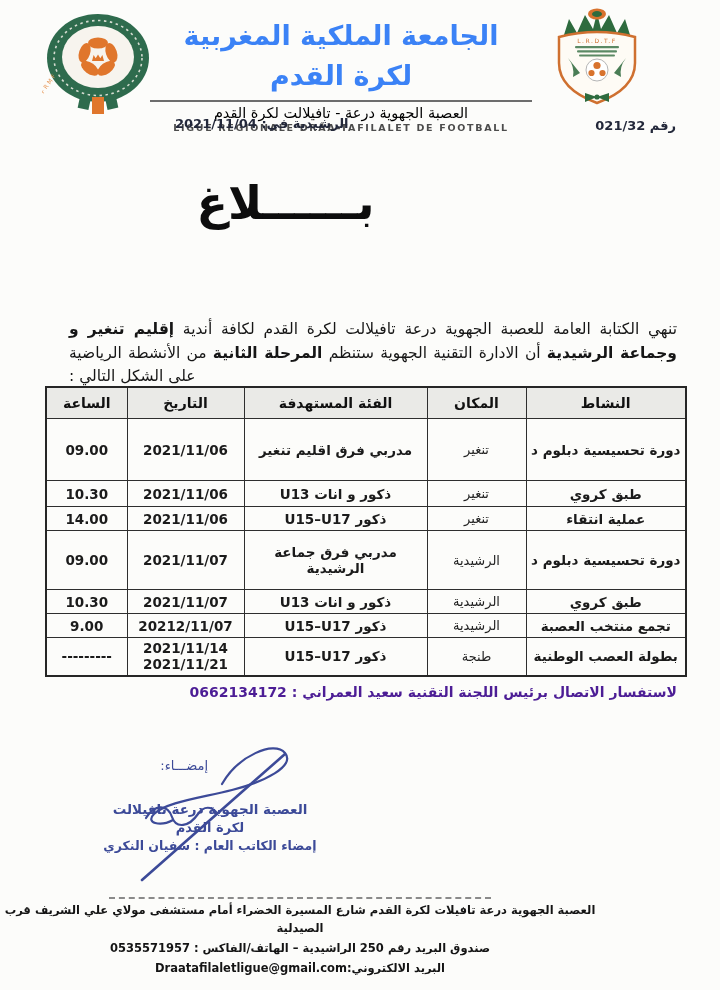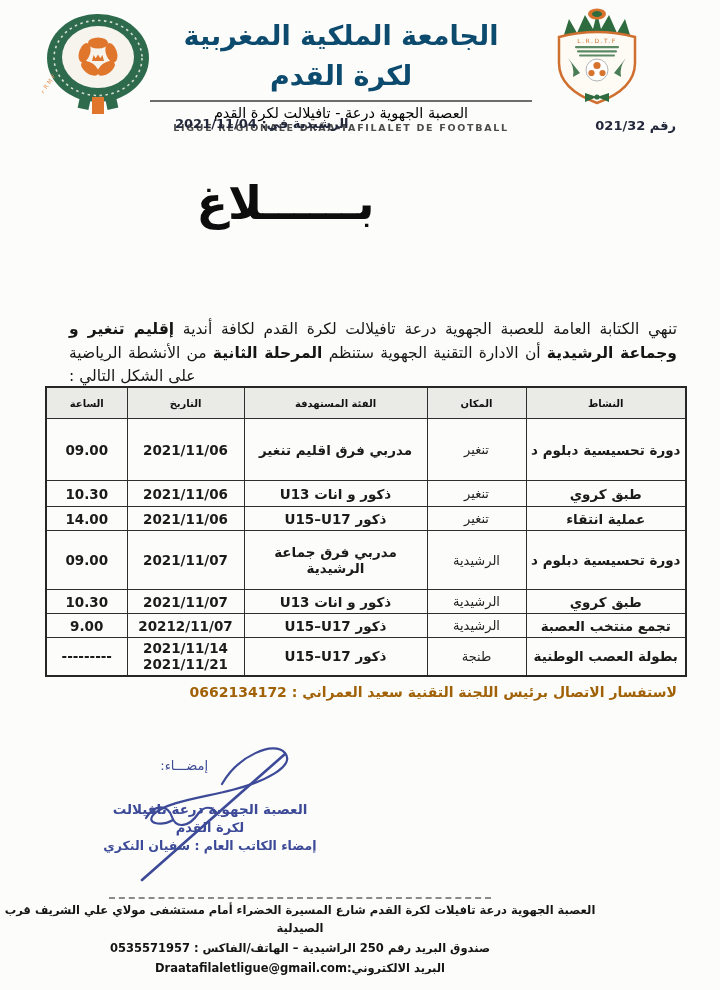--- a/index.html
+++ b/index.html
@@ -5,54 +5,54 @@
   html,body{margin:0;padding:0;background:#e8e8e8;}
   .page{
     position:relative;width:720px;height:990px;margin:0 auto;
     background:#fcfcfa;overflow:hidden;direction:rtl;
     font-family:"DejaVu Sans", sans-serif;color:#1b1b1b;
   }
   
   .logo-left{position:absolute;left:42px;top:12px;}
   .logo-right{position:absolute;left:548px;top:6px;}
   .head-center{position:absolute;left:150px;top:16px;width:382px;text-align:center;}
-  .callig{font-size:27px;font-weight:bold;color:#0c4a6e;line-height:40px;}
+  .callig{font-size:27px;font-weight:bold;color:#3b82f6;line-height:40px;}
   .fr1{font-size:11.5px;font-weight:bold;letter-spacing:2.1px;color:#2b2b2b;direction:ltr;margin-top:2px;}
   .hline{border:0;border-top:2px solid #6d6d6d;margin:4px 0 3px;}
   .lg-ar{font-size:14.5px;color:#000000;}
   .fr2{font-size:9.5px;font-weight:bold;letter-spacing:1.7px;color:#4c4c4c;direction:ltr;margin-top:1px;}
   
   .ref-num{position:absolute;right:44px;top:118px;font-size:13px;font-weight:600;color:#23283a;}
   .ref-date{position:absolute;left:175px;top:116px;font-size:13px;font-weight:600;color:#23283a;}
   
   .doc-title{position:absolute;left:0;top:176px;width:571px;text-align:center;
     font-size:46px;font-weight:bold;color:#0d0d0d;letter-spacing:1px;}
   
   .intro{position:absolute;right:43px;top:282px;width:608px;
     font-size:15.5px;line-height:23.5px;text-align:justify;text-align-last:left;color:#161616;margin-top:36px;}
   .intro b{font-weight:bold;}
   
   table.sched{position:absolute;right:33px;top:386px;width:640px;border-collapse:collapse;
     border:2px solid #262626;table-layout:fixed;}
   table.sched th,table.sched td{border:1px solid #2e2e2e;text-align:center;vertical-align:middle;padding:1px 3px;}
-  table.sched th{background:#eaeae7;font-size:10px;font-weight:bold;height:28px;color:#111;}
+  table.sched th{background:#eaeae7;font-size:14px;font-weight:bold;height:28px;color:#111;}
   td.c-activity{font-weight:bold;font-size:13.5px;}
   td.c-place{font-weight:normal;font-size:13px;color:#222;}
   td.c-category{font-weight:bold;font-size:13.5px;}
   td.c-date{font-weight:bold;font-size:13.5px;direction:ltr;}
   td.c-time{font-weight:bold;font-size:13.5px;direction:ltr;}
   table.sched tbody tr:nth-child(1){height:62px;}
   table.sched tbody tr:nth-child(2){height:26px;}
   table.sched tbody tr:nth-child(3){height:24px;}
   table.sched tbody tr:nth-child(4){height:59px;}
   table.sched tbody tr:nth-child(5){height:24px;}
   table.sched tbody tr:nth-child(6){height:24px;}
   table.sched tbody tr:nth-child(7){height:38px;}
   
-  .contact{position:absolute;right:43px;top:684px;font-size:14px;font-weight:bold;color:#a16207;}
+  .contact{position:absolute;right:43px;top:684px;font-size:14px;font-weight:bold;color:#4c1d95;}
   
   .sig{position:absolute;left:80px;top:740px;width:280px;height:150px;color:#3c4a98;}
   .sig svg{position:absolute;left:0;top:0;}
   .stamp{position:absolute;left:0;top:60px;width:260px;text-align:center;font-weight:bold;line-height:18.5px;}
   .stamp .s1{font-size:13.5px;}
   .stamp .s2{font-size:13px;}
   .stamp .s3{font-size:12.5px;}
   
   .foot{position:absolute;left:0;top:897px;width:600px;text-align:center;}
   .foot-dash{width:382px;margin:0 auto;border:0;border-top:2px dashed #8a8a8a;}

